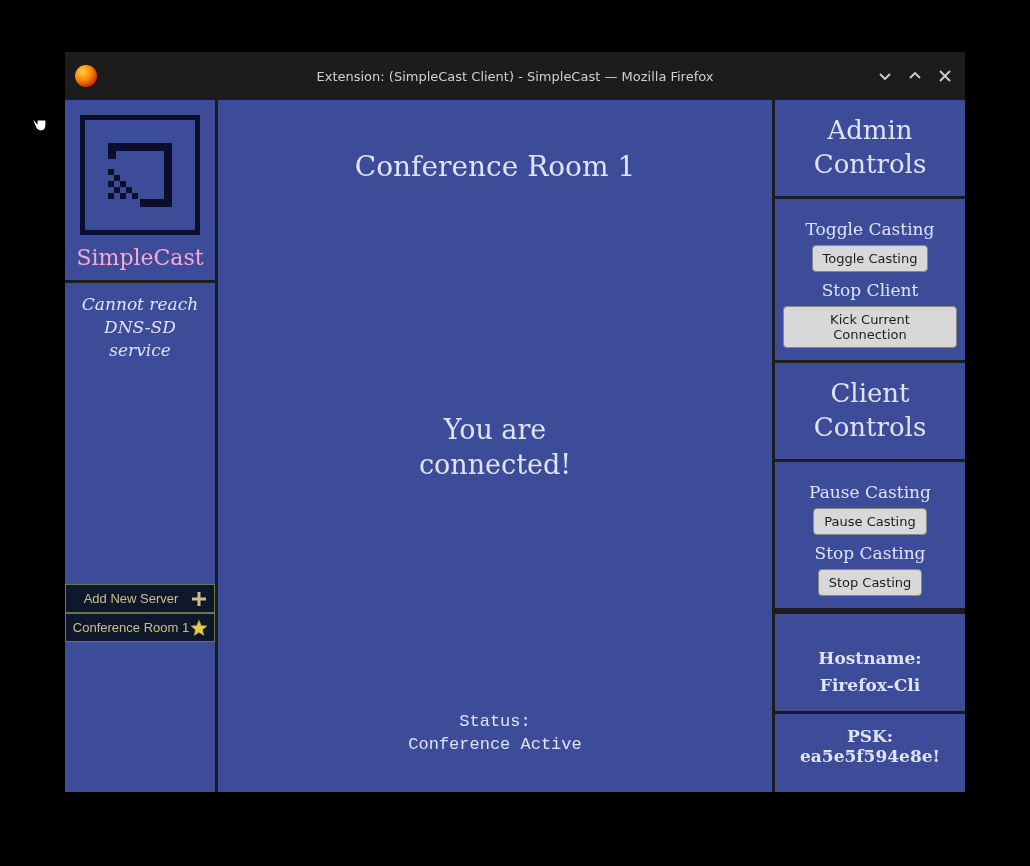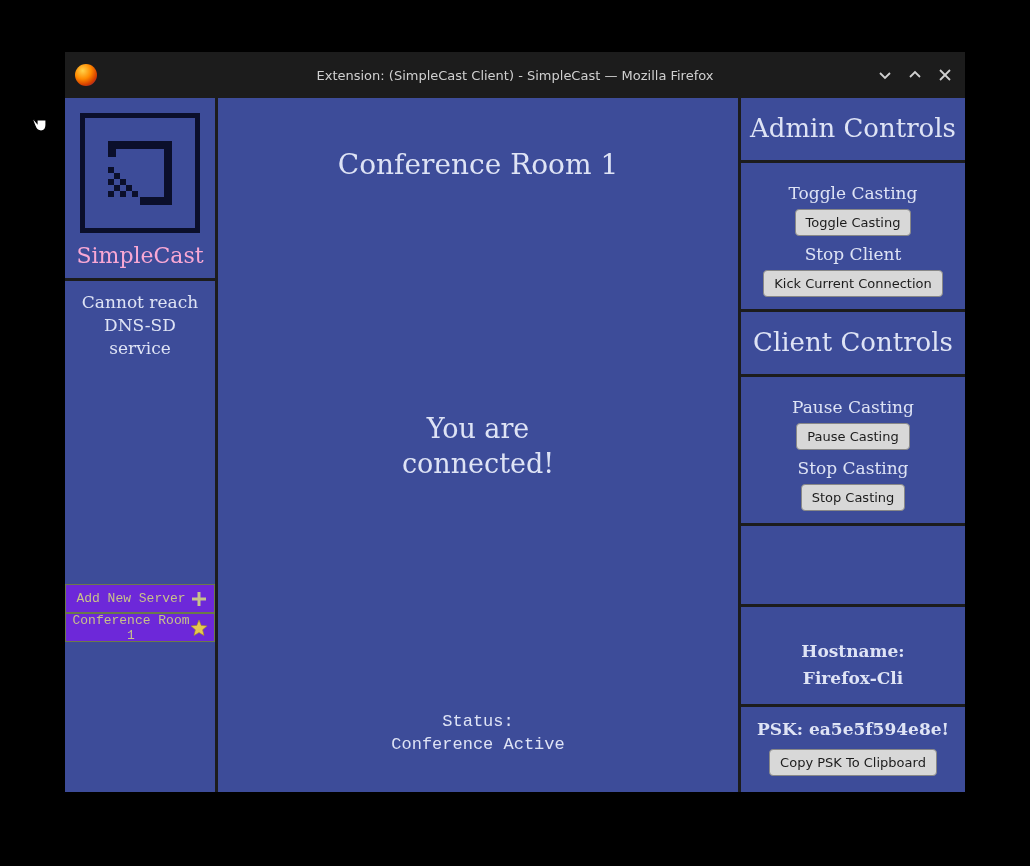--- a/index.html
+++ b/index.html
@@ -5,21 +5,21 @@
   * { box-sizing: border-box; margin: 0; padding: 0; }
   html, body { width: 1030px; height: 866px; background: #000; font-family: "DejaVu Serif", Georgia, serif; overflow: hidden; }
   .window {
     position: absolute;
     left: 65px; top: 52px;
     width: 900px; height: 740px;
     background: #3d4c99;
     display: flex; flex-direction: column;
   }
   .titlebar {
-    height: 46px;
+    height: 53px;
     background: #1c1c1c;
     color: #d0d0d0;
     display: flex;
     align-items: center;
     font-family: "DejaVu Sans", sans-serif;
     font-size: 13px;
     position: relative;
   }
   .titlebar .ff-icon {
     width: 22px; height: 22px; margin-left: 10px;
@@ -36,43 +36,43 @@
   .sidebar { width: 150px; background: #3d4c99; display: flex; flex-direction: column; }
   .logo-box { padding: 15px 10px 10px; text-align: center; border-bottom: 3px solid #1c1c1c; }
   .logo-img {
     width: 120px; height: 120px;
     margin: 0 auto 10px;
     border: 5px solid #0b0f2b;
     background: #3d4c99;
     display: flex; align-items: center; justify-content: center;
   }
   .logo-title { color: #f9a8d4; font-size: 22px; }
-  .status-msg { color: #dee3f5; font-size: 17px; text-align: center; padding: 10px 6px; line-height: 1.35; }
+  .status-msg { color: #dee3f5; font-size: 17px; text-align: center; padding: 10px 6px; line-height: 1.35; font-style: italic; }
   .spacer { flex: 1; }
   .srv-row {
     height: 29px;
-    background: #6d28d9;
+    background: #0f172a;
     border: 1px solid #6c7a4a;
     color: #c8c28a;
-    font-family: Liberation Mono, monospace;
+    font-family: Liberation Sans, sans-serif;
     font-size: 13px;
     display: flex; align-items: center;
     padding: 0 6px;
     cursor: pointer;
   }
   .srv-label { flex: 1; text-align: center; }
   .srv-icon { width: 18px; height: 18px; display: flex; align-items: center; justify-content: center; }
 
   .main { flex: 1; background: #3d4c99; color: #dee3f5; display: flex; flex-direction: column; align-items: center; text-align: center; padding: 30px 20px; }
   .main h1 { font-size: 28px; font-weight: normal; margin-top: 20px; }
   .main .mid { flex: 1; display: flex; align-items: center; justify-content: center; }
   .main .mid-text { font-size: 27px; line-height: 1.3; }
   .main .status { font-size: 17px; line-height: 1.35; margin-bottom: 5px; font-family: Liberation Mono, monospace; }
 
-  .rightbar { width: 224px; display: flex; flex-direction: column; gap: 3px; }
+  .rightbar { width: 190px; display: flex; flex-direction: column; gap: 3px; }
   .panel { background: #3d4c99; color: #dee3f5; text-align: center; padding: 12px 8px; }
   .panel.header { font-size: 26px; line-height: 1.3; padding: 14px 8px; }
   .ctrl-label { font-size: 17px; margin: 8px 0 6px; }
   .btn {
     background: #d8d8d8;
     color: #1c1c1c;
     font-family: "DejaVu Sans", sans-serif;
     font-size: 13px;
     border: 1px solid #888;
     border-radius: 4px;
@@ -195,21 +195,20 @@
       </div>
       <div style="flex:1; background:#3d4c99;"></div>
       <div class="panel">
         <div class="info-text">
           <span>Hostname:</span><br>
           <span>Firefox-Cli</span>
         </div>
       </div>
       <div class="panel" style="padding-bottom:16px;">
         <div class="info-psk">PSK: ea5e5f594e8e!</div>
-        <button class="btn">Copy PSK To Clipboard</button>
       </div>
     </div>
 
   </div>
 </div>
 
 <svg class="cursor-hand" viewBox="0 0 24 26">
   <path d="M9 3 C9 2 10 2 10 3 L10 11 L11 11 L11 8 C11 7 12 7 12 8 L12 11 L13 11 L13 9 C13 8 14 8 14 9 L14 11 L15 11 L15 10 C15 9 16 9 16 10 L16 16 C16 20 14 22 11 22 C8 22 6 20 5 17 L3 12 C2.5 11 3.5 10 4.5 11 L7 14 L7 5 C7 4 8 4 8 5 L8 11 L9 11 Z" fill="#ffffff" stroke="#000" stroke-width="1.2"></path>
 </svg>
 

